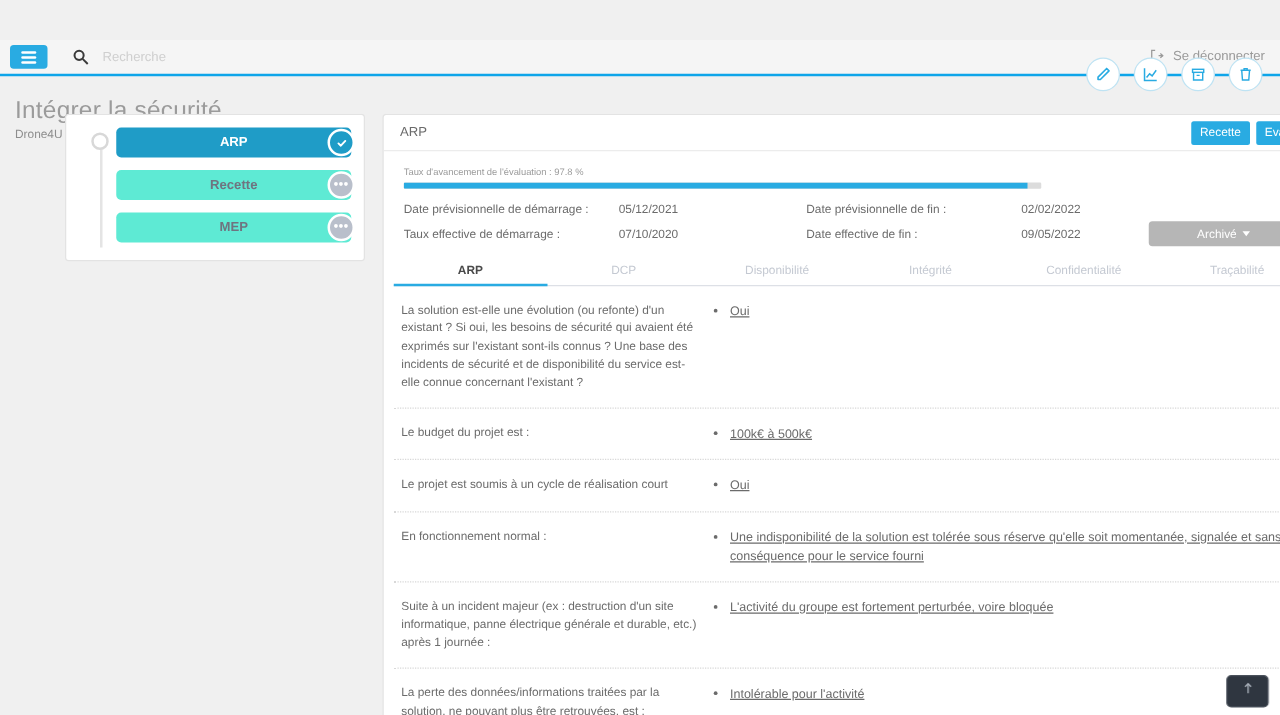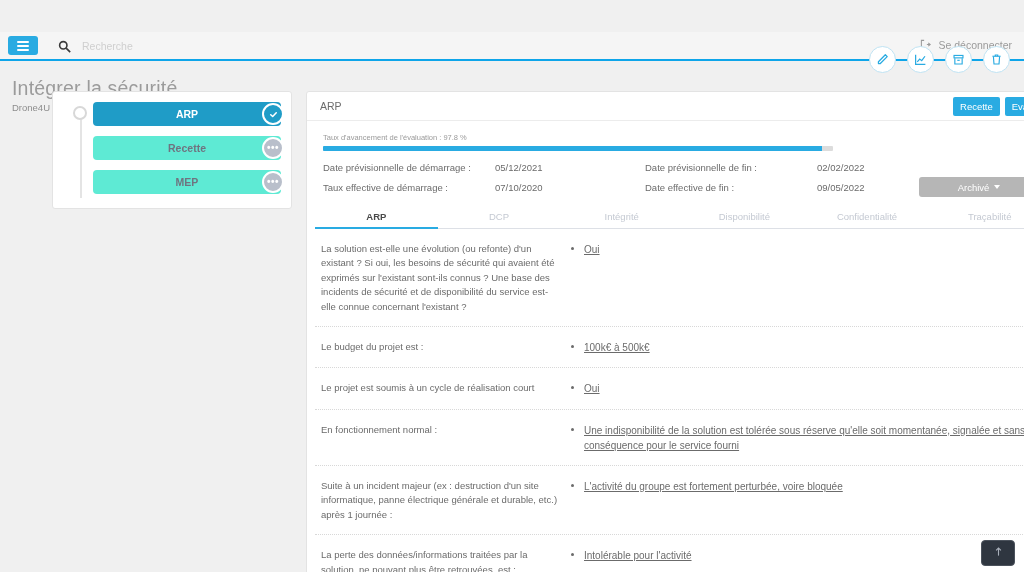--- a/index.html
+++ b/index.html
@@ -301,22 +301,22 @@
 
       <button class="archive-btn">
         <span>Archivé</span>
         <span class="caret"></span>
       </button>
     </div>
 
     <div class="tabs" id="tabs">
           <div class="tab active">ARP</div>
           <div class="tab">DCP</div>
+          <div class="tab">Disponibilité</div>
           <div class="tab">Intégrité</div>
-          <div class="tab">Disponibilité</div>
           <div class="tab">Confidentialité</div>
           <div class="tab">Traçabilité</div>
         </div>
     <div class="qa-list" id="qa-list">
           <div class="qa-row">
             <div class="qa-q">La solution est-elle une évolution (ou refonte) d'un existant ? Si oui, les besoins de sécurité qui avaient été exprimés sur l'existant sont-ils connus ? Une base des incidents de sécurité et de disponibilité du service est-elle connue concernant l'existant ?</div>
             <div class="qa-a">Oui</div>
           </div>
           <div class="qa-row">
             <div class="qa-q">Le budget du projet est :</div>

